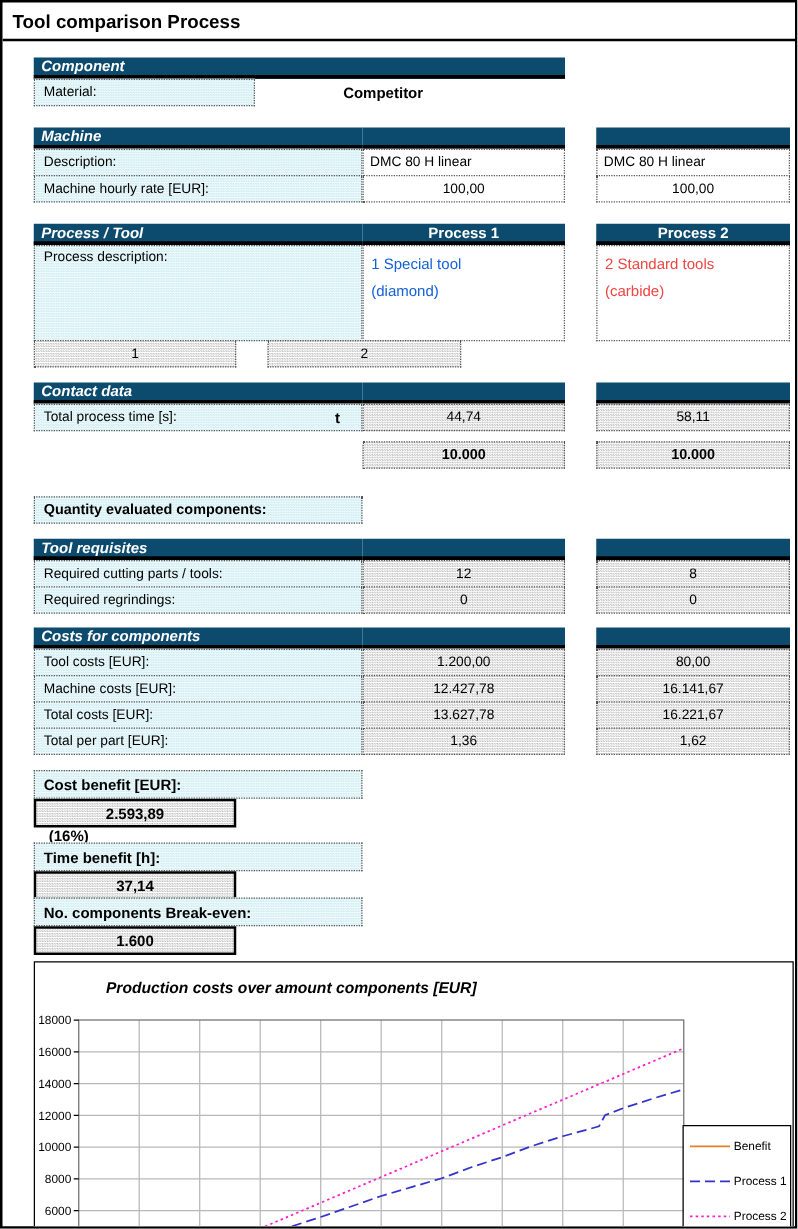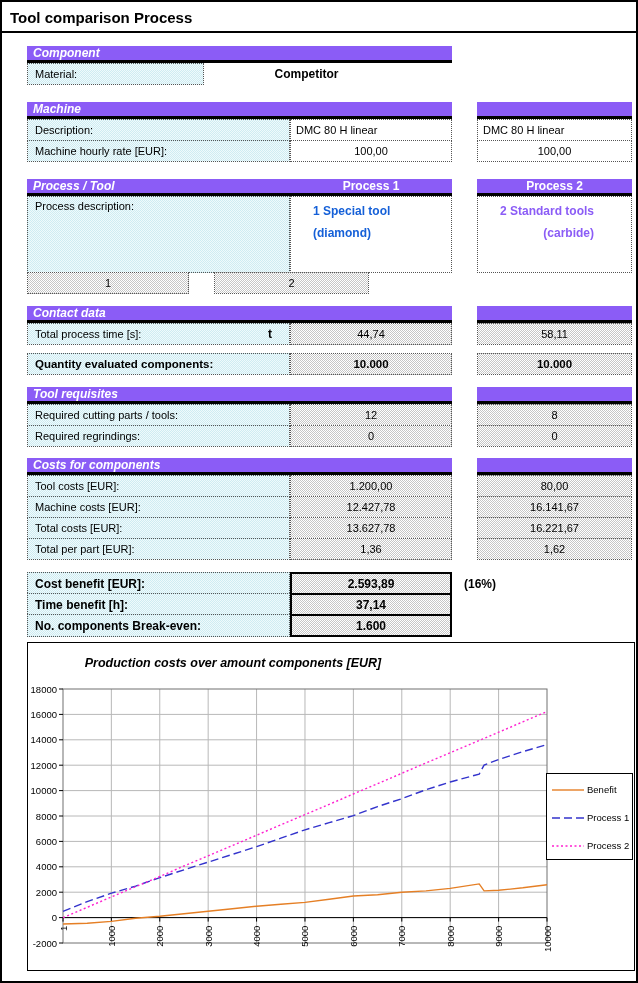--- a/index.html
+++ b/index.html
@@ -4,49 +4,49 @@
 <style>
   html,body{margin:0;padding:0;background:#fff;}
   .page{width:638px;height:983px;box-sizing:border-box;border:2px solid #000;background:#fff;
         font-family:"Liberation Sans","DejaVu Sans",sans-serif;color:#000;overflow:hidden;}
   .titlebar{border-bottom:2px solid #000;padding:7px 0 5px 8px;}
   .titlebar h1{margin:0;font-size:15px;font-weight:bold;}
   .content{margin-left:25px;width:606px;margin-top:13px;}
   .gap{width:100%;}
   
   .hdr{display:flex;width:605px;}
-  .bar{background:#8b5cf6;color:#fff;height:17px;border-bottom:3px solid #000;
+  .bar{background:#0c4a6e;color:#fff;height:17px;border-bottom:3px solid #000;
        display:flex;align-items:center;box-sizing:border-box;}
   .bar .hdrtext{font-size:12px;font-weight:bold;font-style:italic;padding-left:6px;}
   .bar .caption{font-size:12px;font-weight:bold;width:100%;text-align:center;}
   .w-lbl{width:263px;} .w-v1{width:162px;} .w-wide{width:425px;} .w-v2{width:155px;}
   .spacer{width:25px;flex:none;}
   
   .row{display:flex;width:605px;}
   .row + .row{margin-top:-1px;}
   .cell{box-sizing:border-box;border:1px dotted #555;height:22px;display:flex;
         align-items:center;font-size:11px;background:#fff;}
   .lbl{width:263px;padding:0 7px;
        background-image:conic-gradient(#cfecf2 25%,#effafc 25% 50%,#cfecf2 50% 75%,#effafc 75%);
        background-size:2px 2px;}
   .lbl .sub{margin-left:auto;font-weight:bold;font-size:12px;padding-right:10px;}
   .v1{width:162px;justify-content:center;}
   .v2{width:155px;justify-content:center;margin-left:25px;}
   .pattern{background-image:conic-gradient(#c6c6c6 25%,#fff 25% 50%,#c6c6c6 50% 75%,#fff 75%);
            background-size:2px 2px;}
   .al{justify-content:flex-start;padding-left:5px;}
   .b, .b .cell{font-weight:bold;font-size:11.5px;}
-  .bold-cell{font-weight:bold;font-size:11.5px;}
+  .bold-cell{font-weight:bold;font-size:11.5px;margin-top:44px;}
   .tall .cell{height:77px;align-items:flex-start;padding-top:3px;white-space:pre-line;}
-  .tall .v1,.tall .v2{justify-content:flex-start;padding-left:22px;font-weight:bold;
+  .tall .v1,.tall .v2{justify-content:flex-start;padding-left:6px;font-weight:normal;
                       font-size:12px;line-height:22px;}
   .comp{width:155px;margin-left:25px;display:flex;align-items:center;justify-content:center;
         font-weight:bold;font-size:12px;}
   
-  .srow{display:flex;width:605px;align-items:center;}
+  .srow{display:flex;width:605px;align-items:flex-start;flex-direction:column;}
   .srow + .srow{margin-top:-2px;}
   .slbl{width:263px;font-weight:bold;font-size:12px;height:23px;padding:0 7px;
         background-image:conic-gradient(#cfecf2 25%,#effafc 25% 50%,#cfecf2 50% 75%,#effafc 75%);
         background-size:2px 2px;}
   .sval{width:162px;height:23px;border:2px solid #000;justify-content:center;
         font-weight:bold;font-size:12px;}
   .note{display:flex;align-items:center;font-weight:bold;font-size:12px;margin-left:12px;}
   
   .chartbox{width:606px;height:327px;border:1px solid #000;margin-top:5px;background:#fff;}
   svg text{font-family:"Liberation Sans","DejaVu Sans",sans-serif;fill:#000;}
@@ -110,21 +110,21 @@
         </div>
         <div class="spacer"></div>
         <div class="bar w-v2">
           <span class="caption">Process 2</span>
         </div>
       </div>
       <div class="row tall">
         <div class="cell lbl"><span>Process description:</span></div>
         <div class="cell v1" style="color: rgb(21, 96, 216);">1 Special tool
 (diamond)</div>
-        <div class="cell v2" style="color: #8b5cf6; text-align: right;">2 Standard tools
+        <div class="cell v2" style="color: #ef4444;">2 Standard tools
 (carbide)</div>
       </div>
       <div class="row">
         <div class="cell v1 pattern">1</div>
         <div class="cell v2 pattern">2</div>
       </div>
       <div class="gap" style="height: 12px;"></div>
       <div class="hdr">
         <div class="bar w-lbl">
           <span class="hdrtext">Contact data</span>

